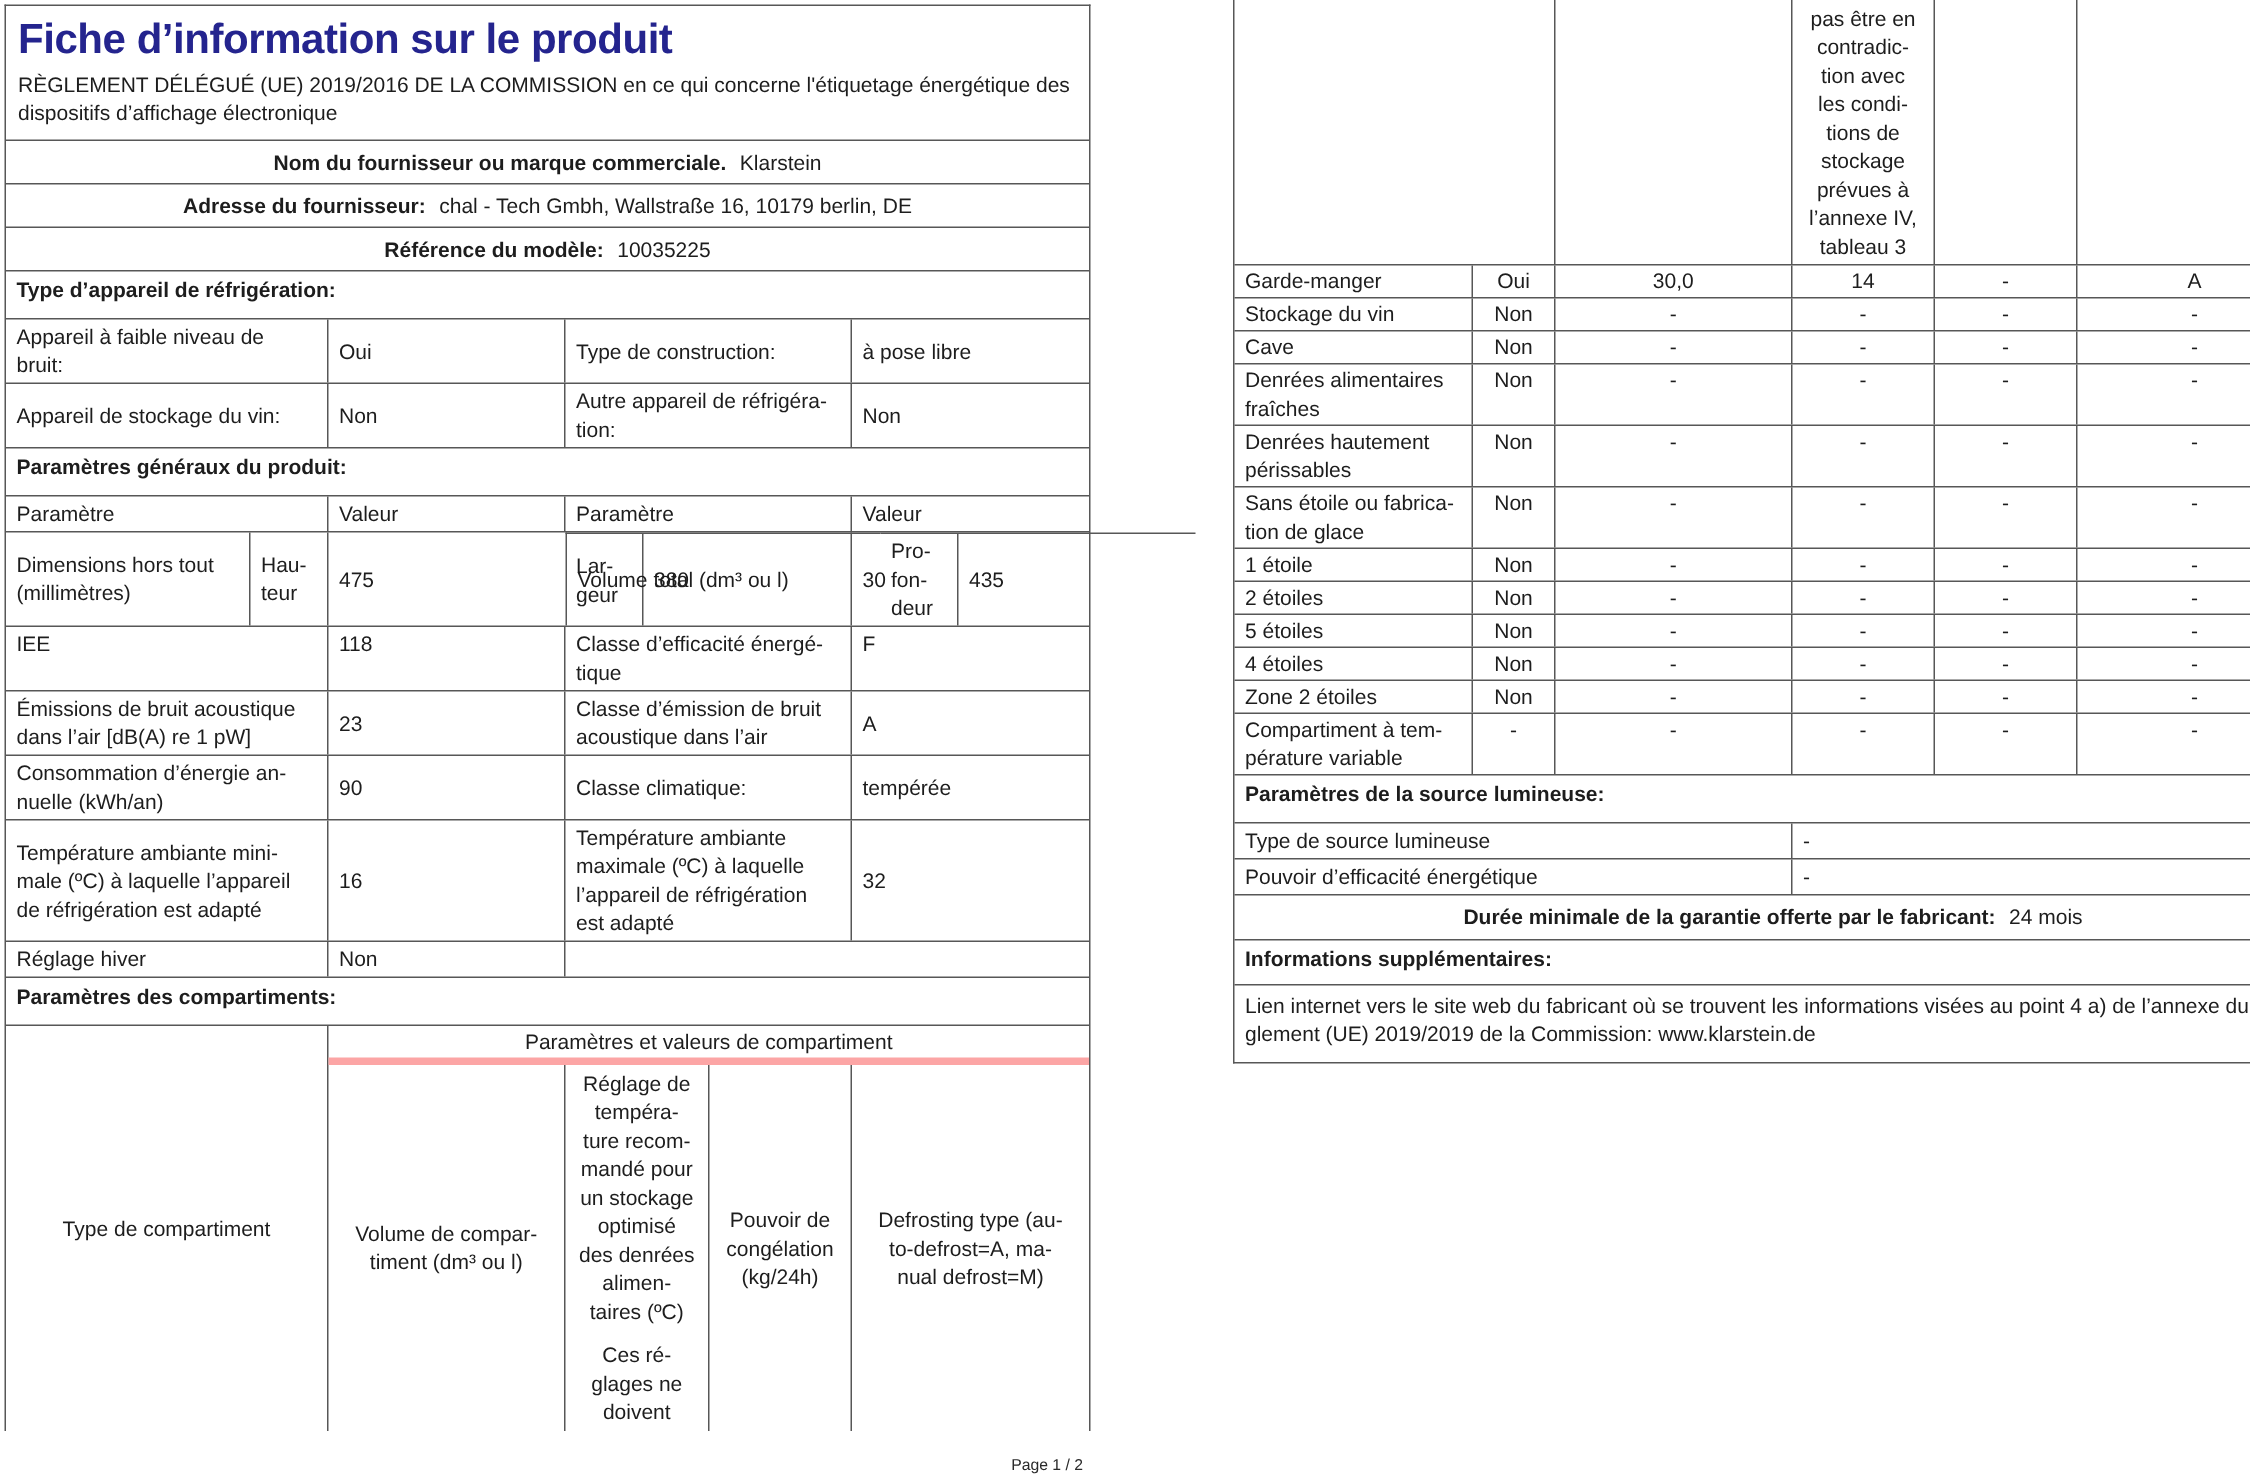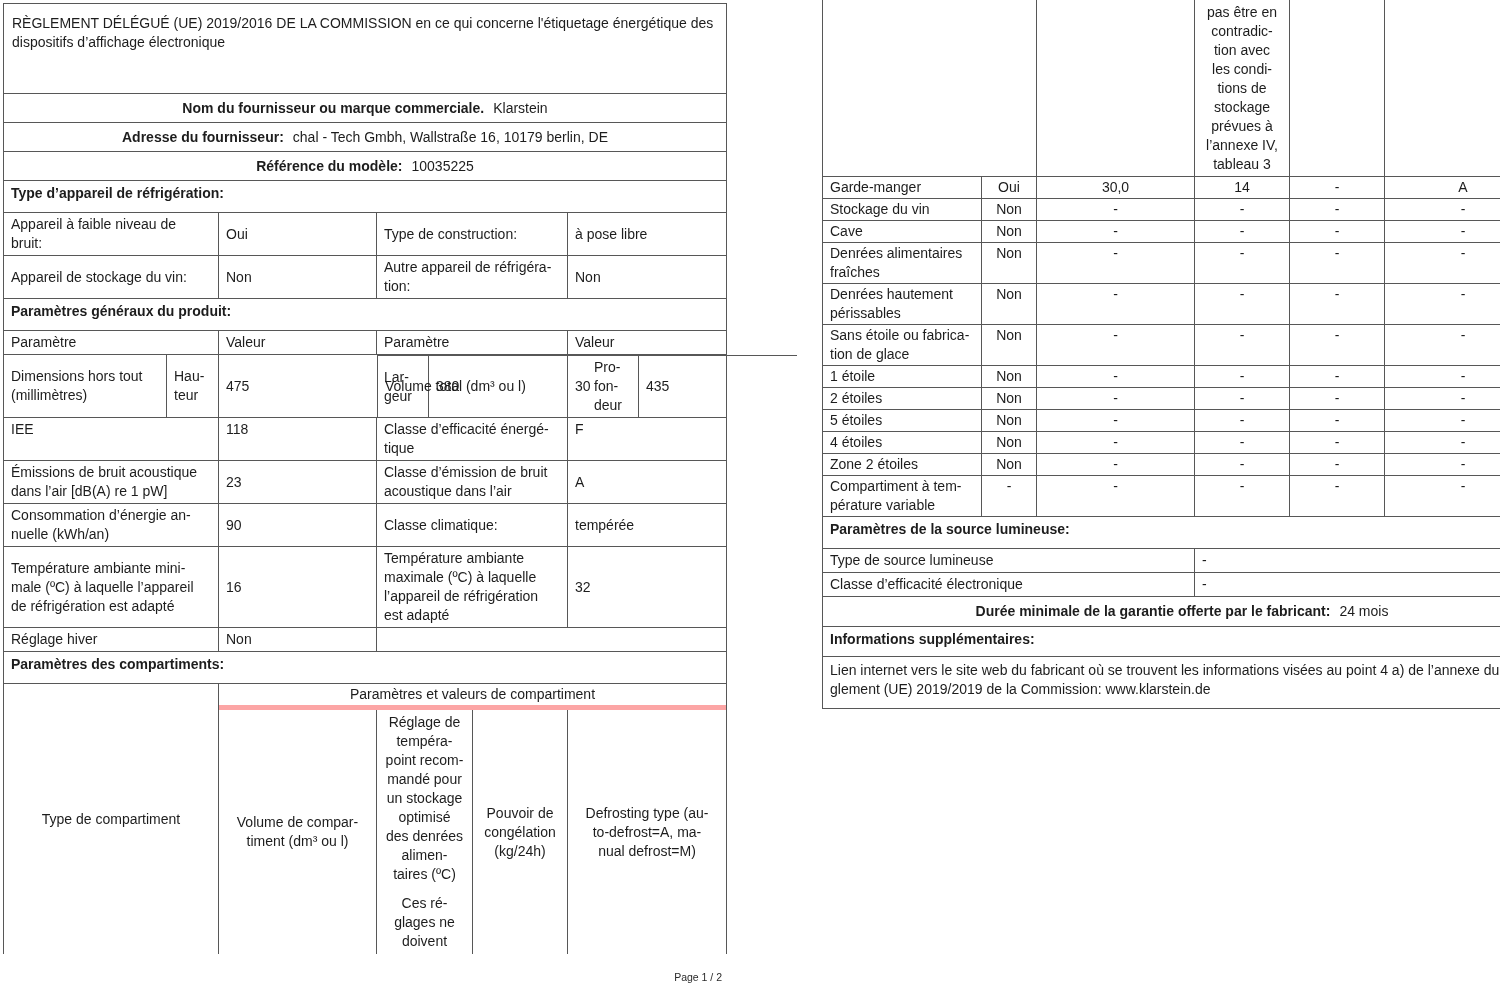--- a/index.html
+++ b/index.html
@@ -82,20 +82,21 @@
 </style>
 </head>
 <body>
 
 <div class="doc">
 
   <div class="tbl tbl-left">
 
     <div class="row">
       <div class="c full title-block">
+        <div class="doc-title">Fiche d’information sur le produit</div>
         <div class="doc-sub pre">RÈGLEMENT DÉLÉGUÉ (UE) 2019/2016 DE LA COMMISSION en ce qui concerne l'étiquetage énergétique des
 dispositifs d’affichage électronique</div>
       </div>
     </div>
 
     <div class="row lv-row">
       <div class="c full lv-row" style="border-right:none">
         <span class="b">Nom du fournisseur ou marque commerciale.</span>
         <span class="val">Klarstein</span>
       </div>
@@ -221,21 +222,21 @@
       <div class="c wA ctr">Type de compartiment</div>
       <div class="comp-right">
         <div class="comp-span">Paramètres et valeurs de compartiment</div>
         <div class="comp-cols">
           <div class="c wB ctr pre">Volume de compar-
 timent (dm³ ou l)</div>
           <div class="c wRg ctr top">
             <div class="rg-inner">
               <span class="pre">Réglage de
 tempéra-
-point recom-
+ture recom-
 mandé pour
 un stockage
 optimisé
 des denrées
 alimen-
 taires (ºC)</span>
               <span class="pre">Ces ré-
 glages ne
 doivent</span>
             </div>
@@ -390,21 +391,21 @@
     <div class="row">
       <div class="c full sect">Paramètres de la source lumineuse:</div>
     </div>
 
     <div class="row r-light">
       <div class="c light-lbl">Type de source lumineuse</div>
       <div class="c light-val">-</div>
     </div>
 
     <div class="row r-light">
-      <div class="c light-lbl">Classe d’efficacité électronique</div>
+      <div class="c light-lbl">Pouvoir d’efficacité énergétique</div>
       <div class="c light-val">-</div>
     </div>
 
     <div class="row r-warr">
       <div class="c full r-warr" style="border-right:none">
         <span class="b">Durée minimale de la garantie offerte par le fabricant:</span>
         <span style="margin-left:9px">24 mois</span>
       </div>
     </div>
 

